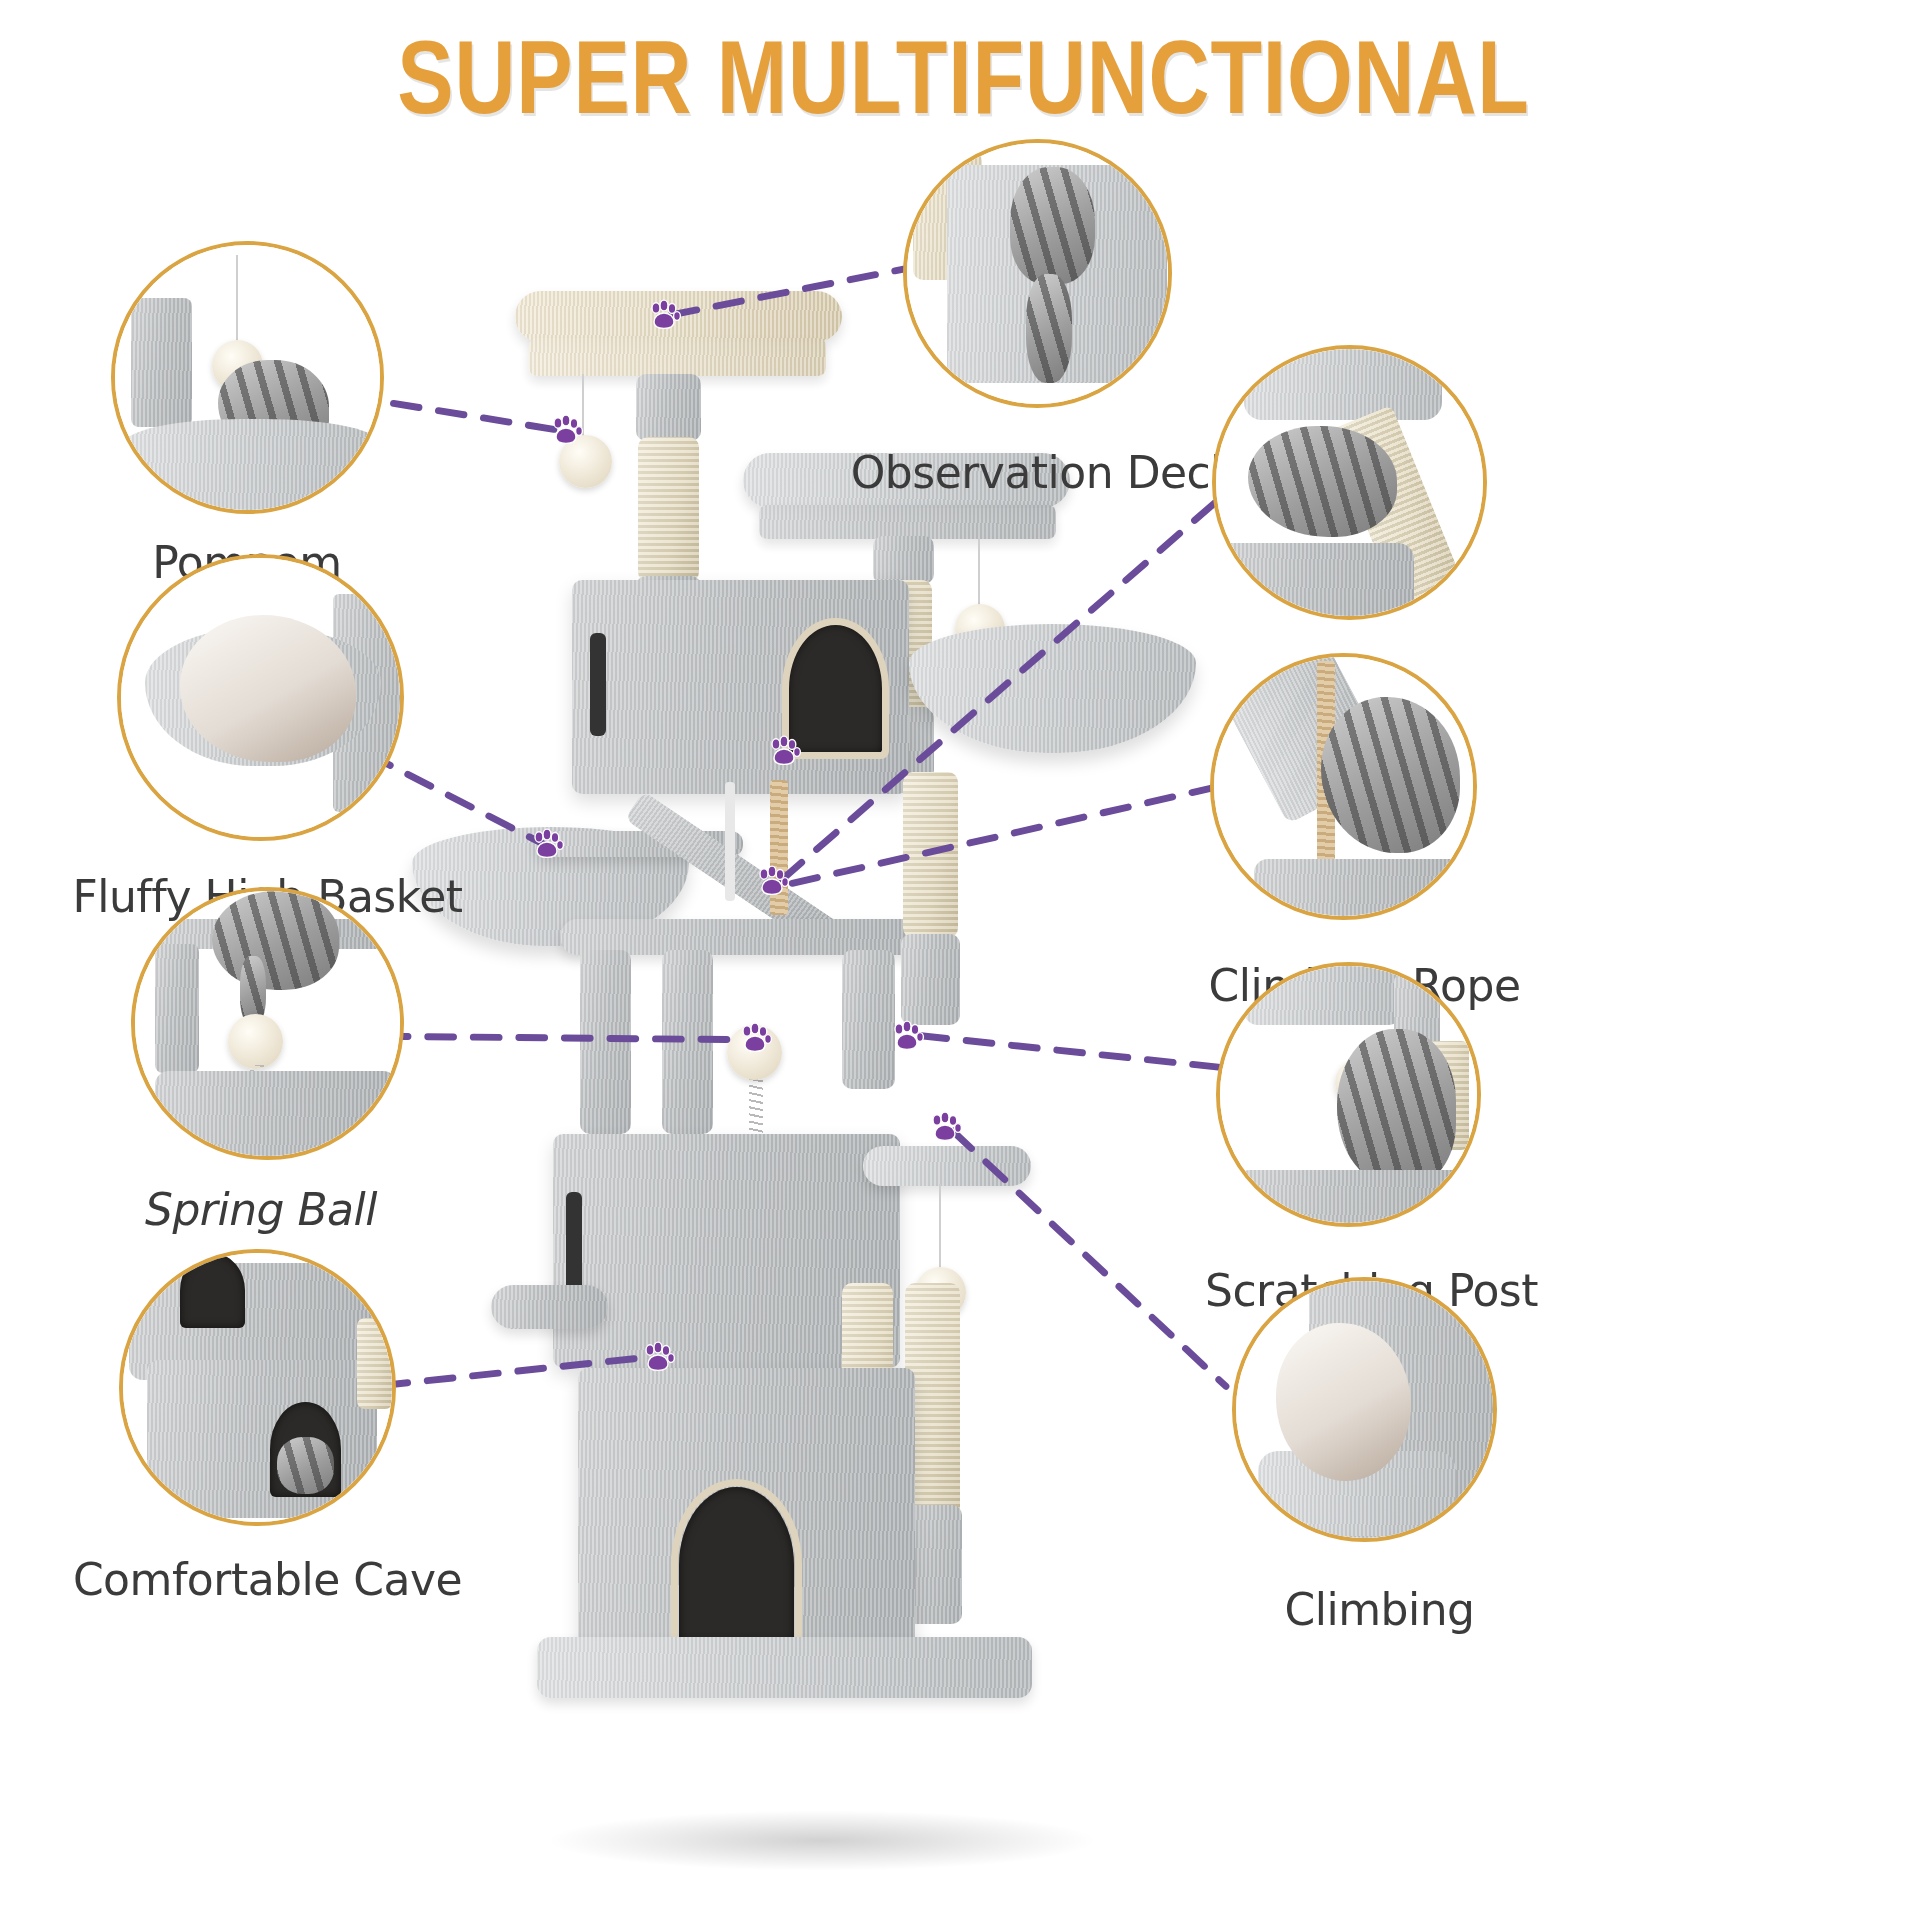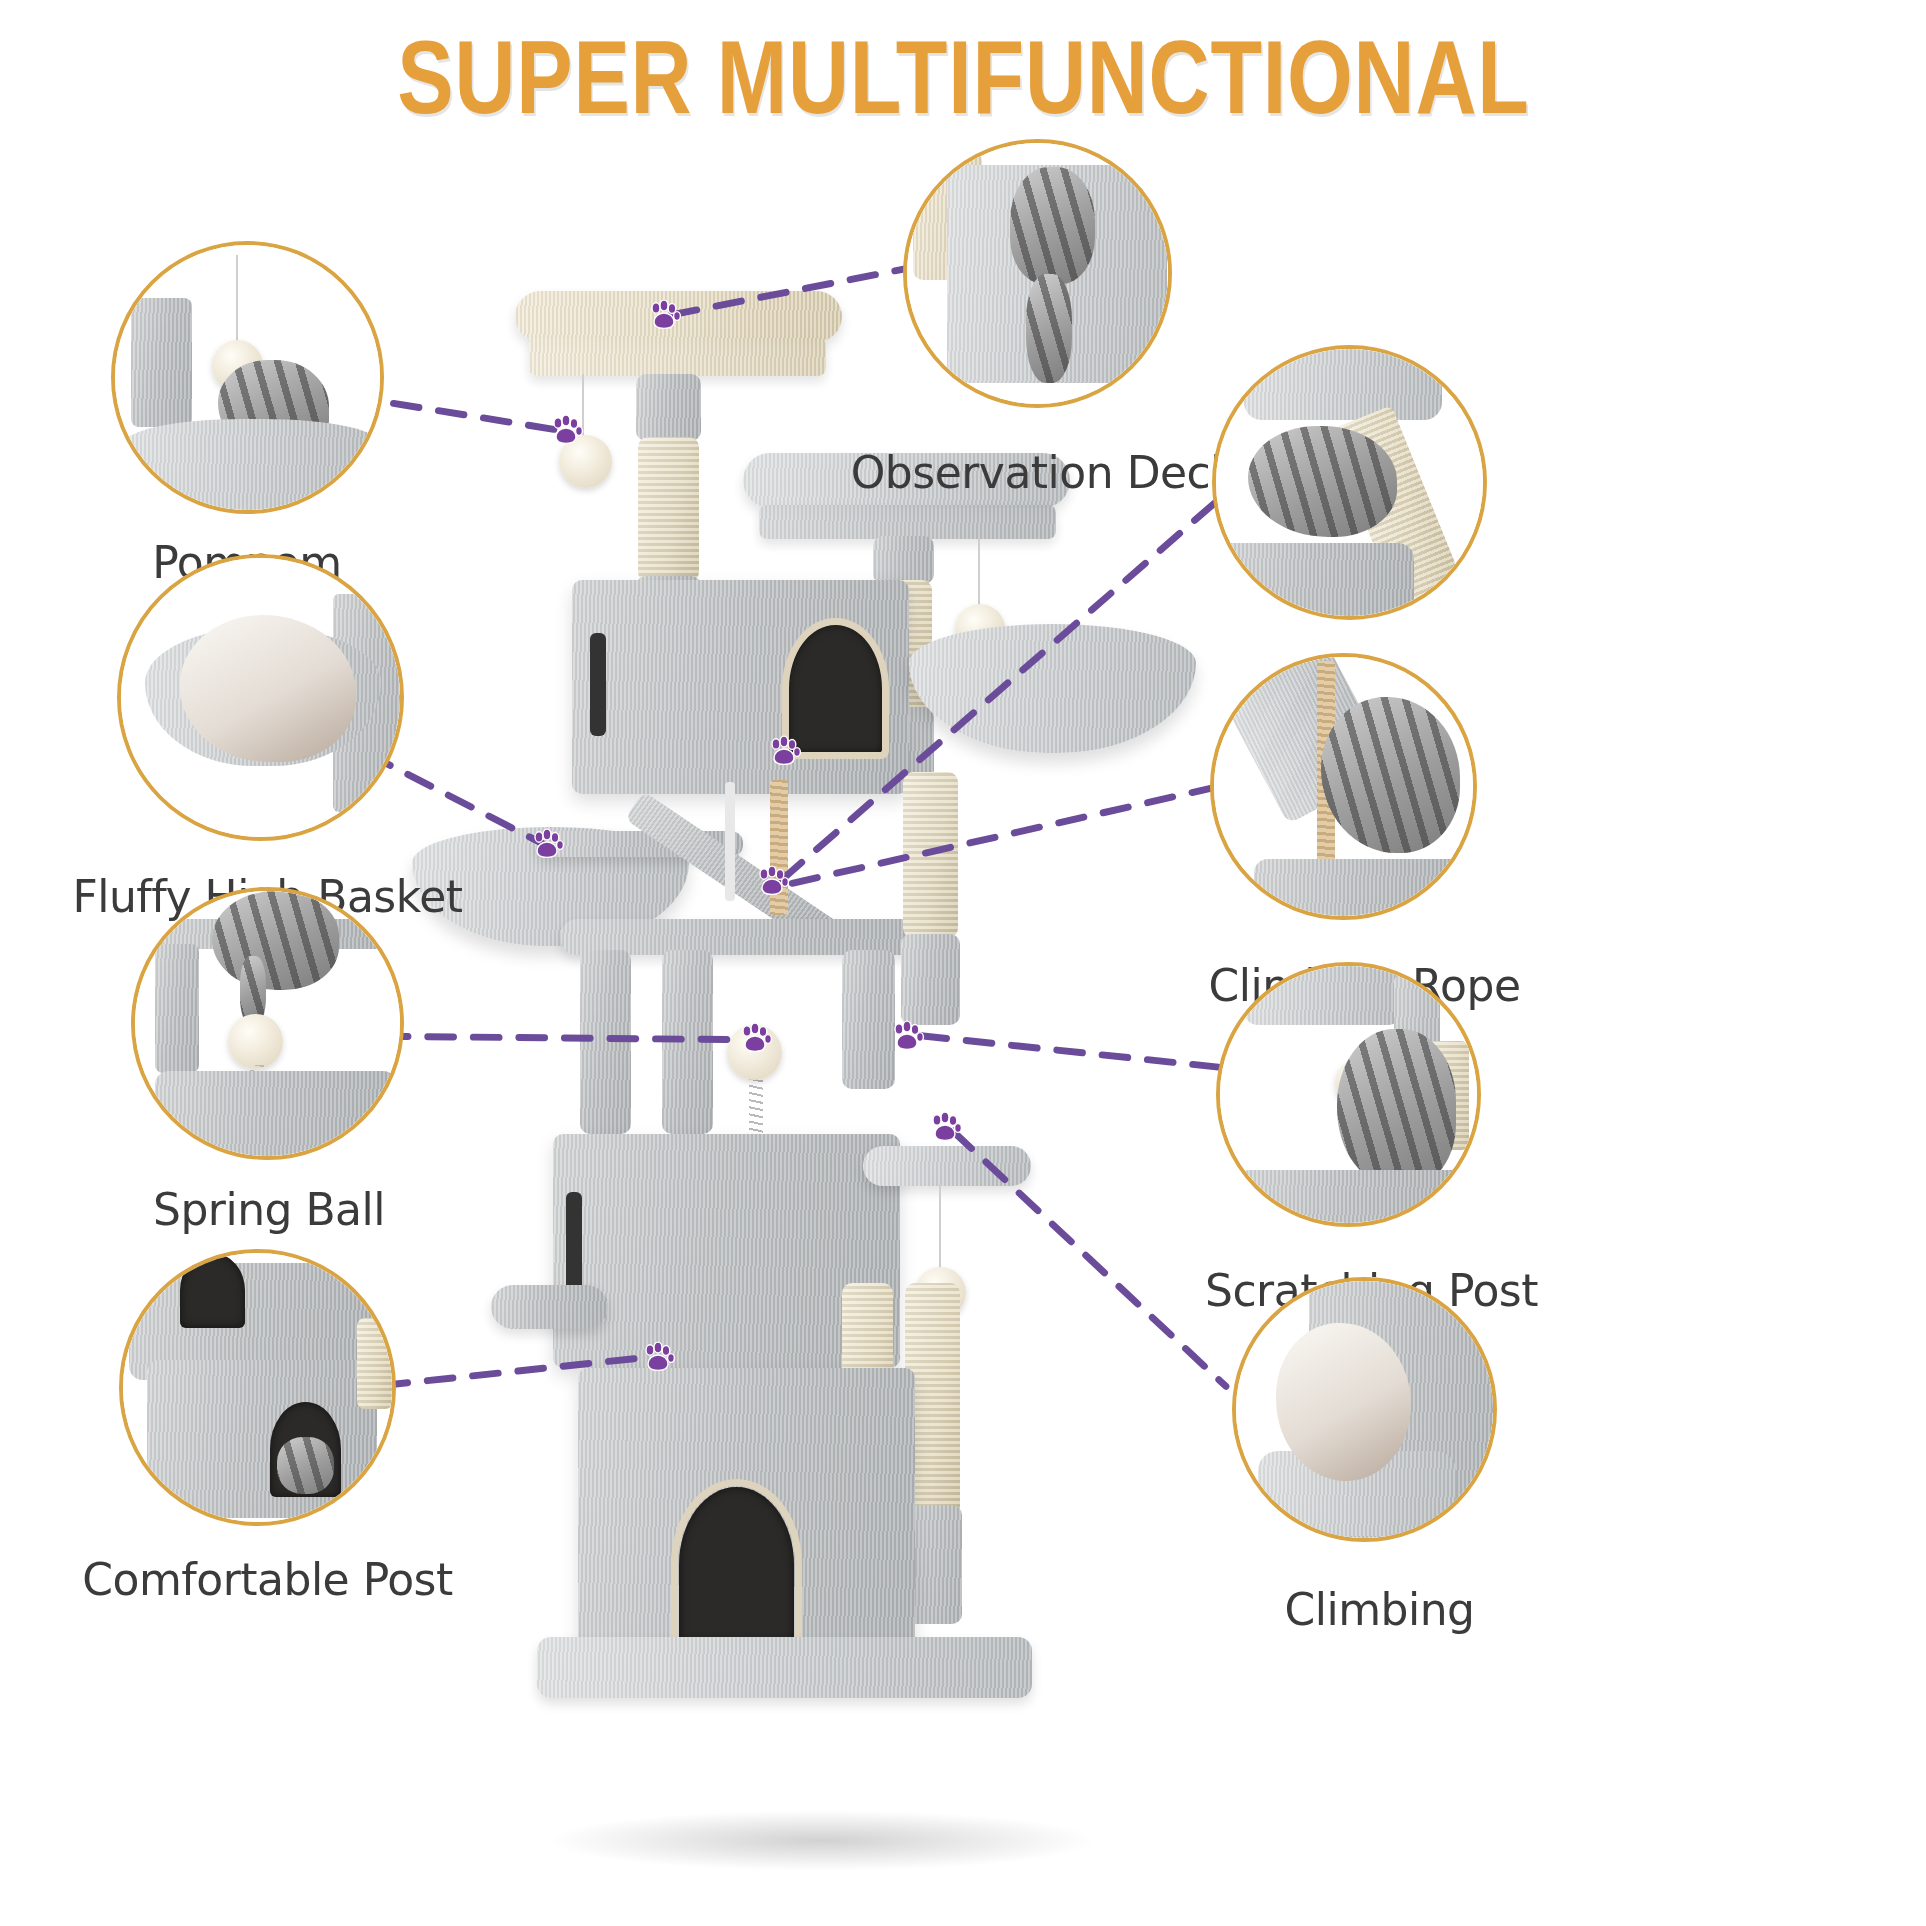--- a/index.html
+++ b/index.html
@@ -322,35 +322,35 @@
       <div class="photo" style="position:absolute;inset:0;background:#fff;">
         <div class="fur" style="position:absolute;left:14px;top:28px;width:248px;height:30px;border-radius:10px;"></div>
         <div class="fur" style="position:absolute;left:20px;top:53px;width:44px;height:129px;border-radius:8px;"></div>
         <div class="catblob tabby" style="left:77px;top:0px;width:127px;height:99px;border-radius:52% 48% 46% 54%;"></div>
         <div class="catblob tabby" style="left:105px;top:65px;width:26px;height:69px;border-radius:40%;"></div>
         <div class="pompom" style="left:93px;top:123px;width:55px;height:55px;"></div>
         <div class="spring" style="left:115px;top:174px;height:71px;"></div>
         <div class="fur" style="position:absolute;left:20px;top:180px;width:242px;height:93px;border-radius:14px;"></div>
       </div>
     </div>
-    <div class="clabel" style="left:71px;top:1184px;width:396px;">Spring Ball</div>
+    <div class="clabel" style="left:63px;top:1184px;width:396px;font-style:italic;">Spring Ball</div>
   </div>
 
   <div class="callout">
     <div class="bubble" style="left:119px;top:1249px;width:277px;height:277px;">
       <div class="photo" style="position:absolute;inset:0;background:#fff;">
         <div class="fur" style="position:absolute;left:6px;top:10px;width:249px;height:117px;border-radius:14px;"></div>
         <div class="hole" style="left:57px;top:0px;width:65px;height:75px;"></div>
         <div class="fur" style="position:absolute;left:24px;top:107px;width:230px;height:158px;border-radius:12px;"></div>
         <div class="hole" style="left:147px;top:149px;width:71px;height:95px;"></div>
         <div class="catblob tabby" style="left:154px;top:184px;width:57px;height:57px;border-radius:44%;"></div>
         <div class="sisal" style="position:absolute;left:234px;top:65px;width:36px;height:91px;border-radius:8px;"></div>
       </div>
     </div>
-    <div class="clabel" style="left:10px;top:1554px;width:515px;">Comfortable Post</div>
+    <div class="clabel" style="left:10px;top:1554px;width:515px;">Comfortable Cave</div>
   </div>
 
   <div class="callout">
     <div class="bubble" style="left:903px;top:139px;width:269px;height:269px;">
       <div class="photo" style="position:absolute;inset:0;background:#fff;">
         <div class="cream" style="position:absolute;left:6px;top:8px;width:69px;height:129px;border-radius:10px;"></div>
         <div class="fur-l" style="position:absolute;left:40px;top:22px;width:220px;height:218px;border-radius:18px;"></div>
         <div class="catblob tabby" style="left:103px;top:24px;width:85px;height:117px;border-radius:46% 46% 40% 40%;"></div>
         <div class="catblob tabby" style="left:119px;top:131px;width:46px;height:109px;border-radius:42%;"></div>
       </div>

